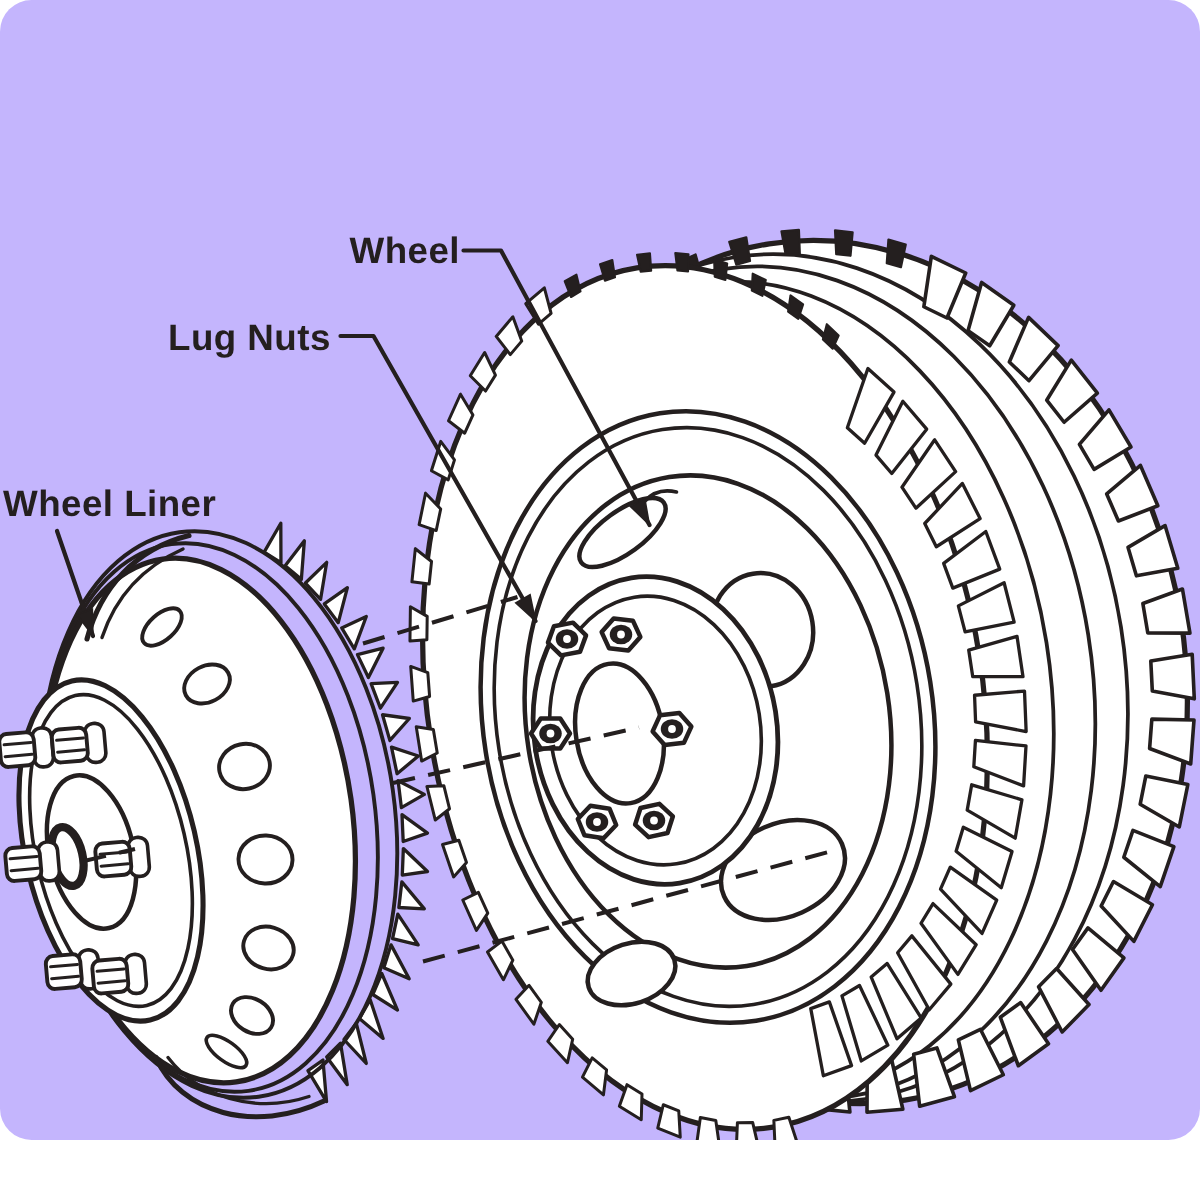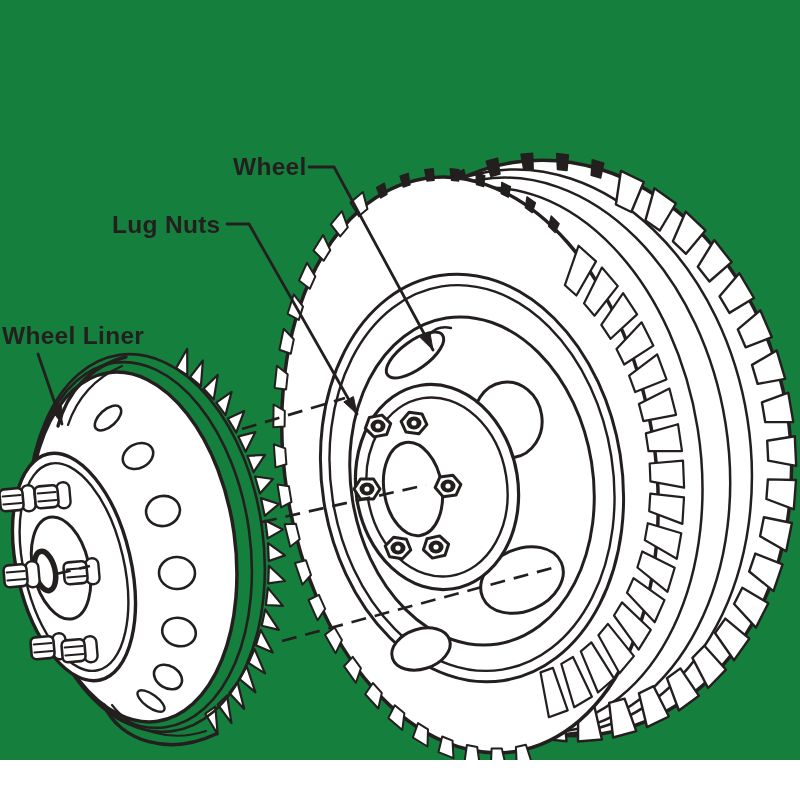--- a/index.html
+++ b/index.html
@@ -1,16 +1,16 @@
 <!DOCTYPE html>
 <html><head>
 <meta charset="utf-8">
 <style>
   html,body{margin:0;padding:0;background:#ffffff;}
-  .stage{width:800px;height:760px;position:relative;background:#15803d;overflow:hidden;}
+  .stage{width:800px;height:760px;position:relative;background:#c4b5fd;overflow:hidden;border-radius:21px;}
   svg{display:block;}
   text.lbl{font-family:"Liberation Sans",sans-serif;font-weight:bold;font-size:24.5px;letter-spacing:.3px;}
 </style>
 </head>
 <body>
 
 <div class="stage">
 <svg id="fig" width="800" height="800" viewBox="0 0 800 800">
 
   <g>

